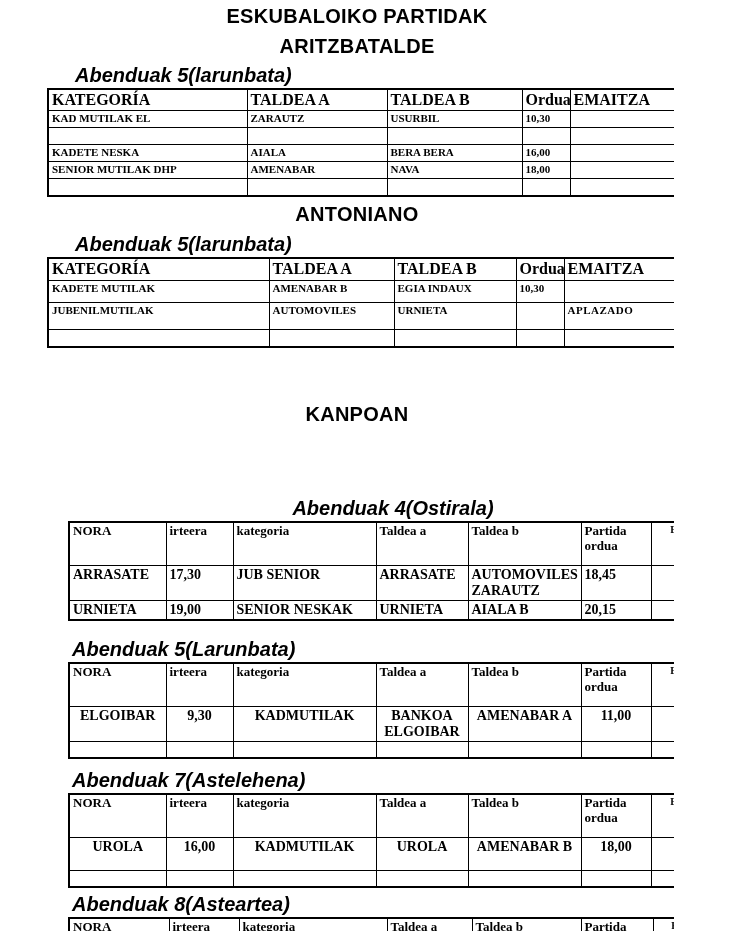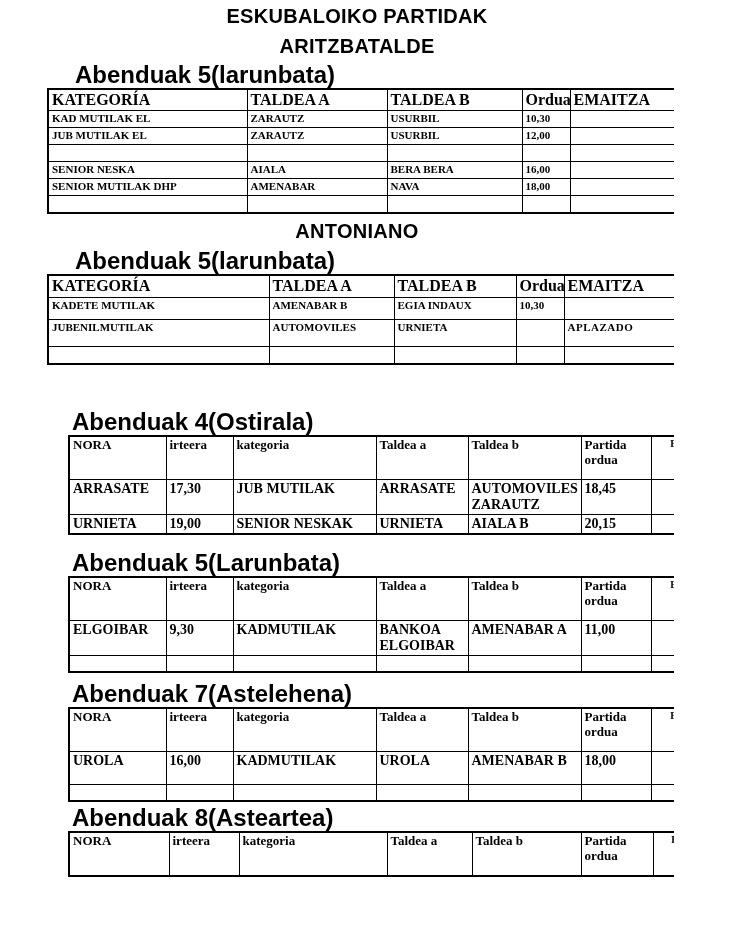--- a/index.html
+++ b/index.html
@@ -28,28 +28,29 @@
     letter-spacing: 0.3px;
   }
   .title-main { margin: 5px 0 0 0; }
   .title-sub  { margin: 8px 0 0 0; }
   #h-ant      { margin: 6px 0 0 0; }
   #h-kanpoan  { margin: 55px 0 0 0; }
 
   .date-h {
     font-family: "Liberation Sans", sans-serif;
     font-weight: bold;
-    font-size: 24px;
+    font-size: 20px;
     line-height: 22px;
     margin: 0 0 2px 75px;
+    font-style: italic;
   }
   #h-home0 { margin-top: 7px; }
   #h-ant-date { margin-top: 8px; }
   .date-h.away-h { margin-left: 72px; }
-  #h-away0 { margin-top: 46px; }
+  #h-away0 { margin-top: 72px; text-align: center; }
   #h-away1 { margin-top: 17px; }
   #h-away2 { margin-top: 10px; }
   #h-away3 { margin-top: 5px; }
 
   
   table.tbl {
     border-collapse: collapse;
     table-layout: fixed;
     border: 2px solid #000;
   }
@@ -68,22 +69,22 @@
   .home td { font-size: 11px; font-weight: bold; height: 14px; }
 
   .away th { font-size: 13px; font-weight: bold; height: 40px; vertical-align: top; white-space: pre-line; }
   .away th:last-child { font-size: 10px; text-align: center; }
   .away td { font-size: 14px; font-weight: bold; height: 13px; }
 
   
   #t-home1 tbody tr:nth-child(1) td { height: 19px; }
   #t-home1 tbody tr:nth-child(2) td { height: 24px; }
   #t-away0 tbody tr:nth-child(1) td { height: 28px; }
-  #t-away1 tbody tr:nth-child(1) td { height: 25px; }
-  #t-away2 tbody tr:nth-child(1) td { height: 30px; }
+  #t-away1 tbody tr:nth-child(1) td { height: 25px; text-align: center; }
+  #t-away2 tbody tr:nth-child(1) td { height: 30px; text-align: center; }
 
   
   .c-plain    { font-weight: normal; font-size: 12px; }
   .c-small    { font-size: 10px; vertical-align: middle; }
   .c-aplazado { font-weight: normal; font-size: 16px; vertical-align: middle; letter-spacing: 0.5px; }
   .c-bottom   { vertical-align: bottom; }
   .c-pre      { white-space: pre-line; }
 </style>
 </head>
 <body>
@@ -114,35 +115,28 @@
         </thead>
         <tbody>
           <tr>
             <td>KAD MUTILAK EL</td>
             <td>ZARAUTZ</td>
             <td>USURBIL</td>
             <td class="c-plain">10,30</td>
             <td></td>
           </tr>
           <tr>
-            <td>JUB MUTILAK EL</td>
-            <td>ZARAUTZ</td>
-            <td>USURBIL</td>
-            <td class="c-plain">12,00</td>
-            <td></td>
-          </tr>
-          <tr>
-            <td></td>
-            <td></td>
-            <td></td>
-            <td></td>
-            <td></td>
-          </tr>
-          <tr>
-            <td>SENIOR NESKA</td>
+            <td></td>
+            <td></td>
+            <td></td>
+            <td></td>
+            <td></td>
+          </tr>
+          <tr>
+            <td>KADETE NESKA</td>
             <td>AIALA</td>
             <td>BERA BERA</td>
             <td>16,00</td>
             <td></td>
           </tr>
           <tr>
             <td>SENIOR MUTILAK DHP</td>
             <td>AMENABAR</td>
             <td>NAVA</td>
             <td class="c-plain">18,00</td>
@@ -195,20 +189,21 @@
           <tr>
             <td></td>
             <td></td>
             <td></td>
             <td></td>
             <td></td>
           </tr>
         </tbody>
       </table>
 
+    <div class="title" id="h-kanpoan">KANPOAN</div>
 
     <div class="date-h away-h" id="h-away0">Abenduak 4(Ostirala)</div>
     <table class="tbl away" id="t-away0">
       <colgroup>
         <col style="width:97px">
           <col style="width:67px">
           <col style="width:143px">
           <col style="width:92px">
           <col style="width:113px">
           <col style="width:70px">
@@ -223,21 +218,21 @@
             <th>Taldea b</th>
             <th>Partida
 ordua</th>
             <th>EMAITZA</th>
           </tr>
         </thead>
         <tbody>
           <tr>
             <td>ARRASATE</td>
             <td>17,30</td>
-            <td>JUB MUTILAK</td>
+            <td>JUB SENIOR</td>
             <td class="c-bottom">ARRASATE</td>
             <td class="c-pre">AUTOMOVILES
 ZARAUTZ</td>
             <td class="c-plain">18,45</td>
             <td></td>
           </tr>
           <tr>
             <td>URNIETA</td>
             <td>19,00</td>
             <td>SENIOR NESKAK</td>

